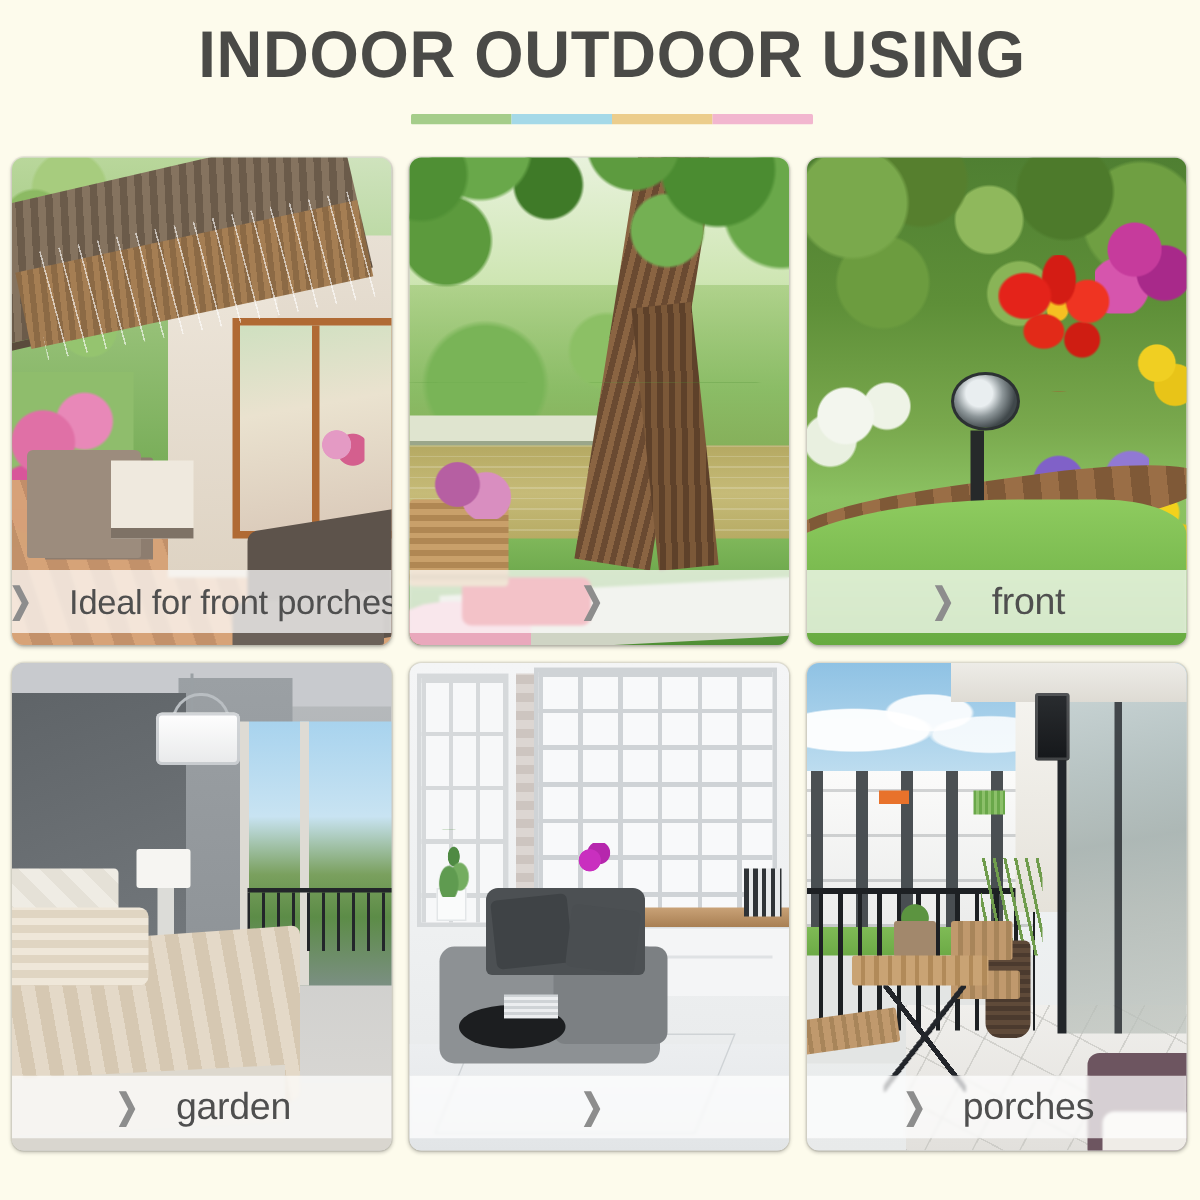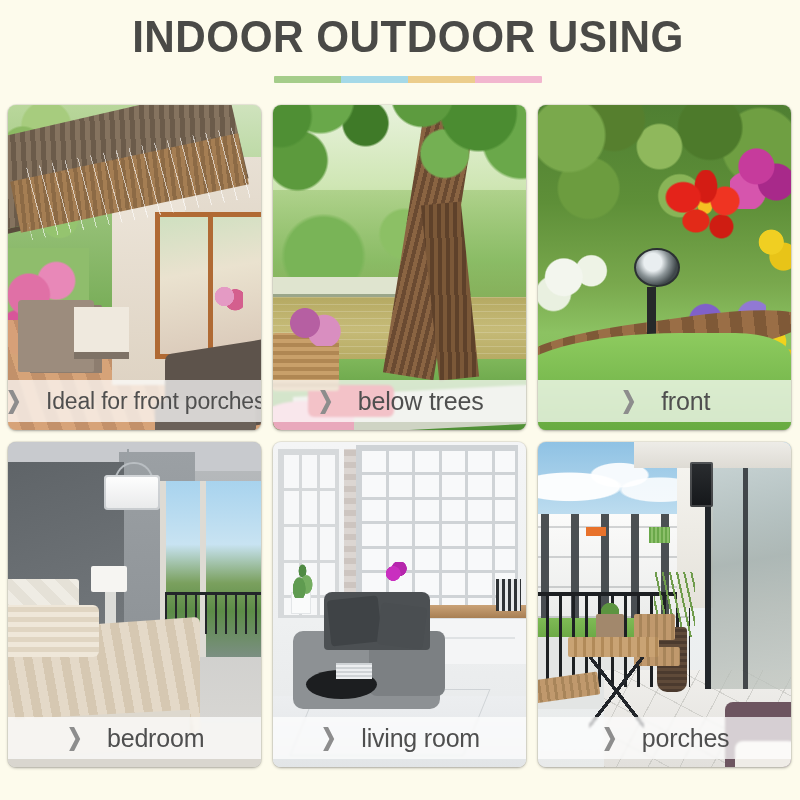--- a/index.html
+++ b/index.html
@@ -411,21 +411,20 @@
         <div class="l bt-trunk2"></div>
         <div class="l bt-canopy"></div>
         <div class="l bt-path"></div>
         <div class="l bt-pinkrug"></div>
         <div class="l bt-cushion"></div>
         <div class="l bt-basket"></div>
         <div class="l bt-flowers"></div>
       </div>
       <div class="caption">
         <span class="chev">❯</span>
-        <span class="ctext">below trees</span>
       </div>
     </div>
 
     <div class="card">
       <div class="photo">
         <div class="l gd-bg"></div>
         <div class="l gd-shrubs"></div>
         <div class="l gd-magenta"></div>
         <div class="l gd-tulips"></div>
         <div class="l gd-yellow"></div>
@@ -458,21 +457,21 @@
         <div class="l bd-lamp-shade"></div>
         <div class="l bd-lamp-base"></div>
         <div class="l bd-nightstand"></div>
         <div class="l bd-headboard"></div>
         <div class="l bd-bed"></div>
         <div class="l bd-bedbase"></div>
         <div class="l bd-pillows"></div>
       </div>
       <div class="caption">
         <span class="chev">❯</span>
-        <span class="ctext">bedroom</span>
+        <span class="ctext">garden</span>
       </div>
     </div>
 
     <div class="card">
       <div class="photo">
         <div class="l lr-bg"></div>
         <div class="l lr-winL"></div>
         <div class="l lr-brick"></div>
         <div class="l lr-winR"></div>
         <div class="l lr-desk"></div>
@@ -486,21 +485,20 @@
         <div class="l lr-sofa"></div>
         <div class="l lr-arm"></div>
         <div class="l lr-sofa-back"></div>
         <div class="l lr-cushion1"></div>
         <div class="l lr-cushion2"></div>
         <div class="l lr-table"></div>
         <div class="l lr-tbooks"></div>
       </div>
       <div class="caption">
         <span class="chev">❯</span>
-        <span class="ctext">living room</span>
       </div>
     </div>
 
     <div class="card">
       <div class="photo">
         <div class="l bc-sky"></div>
         <div class="l bc-clouds"></div>
         <div class="l bc-bldg"></div>
         <div class="l bc-orange"></div>
         <div class="l bc-green"></div>

